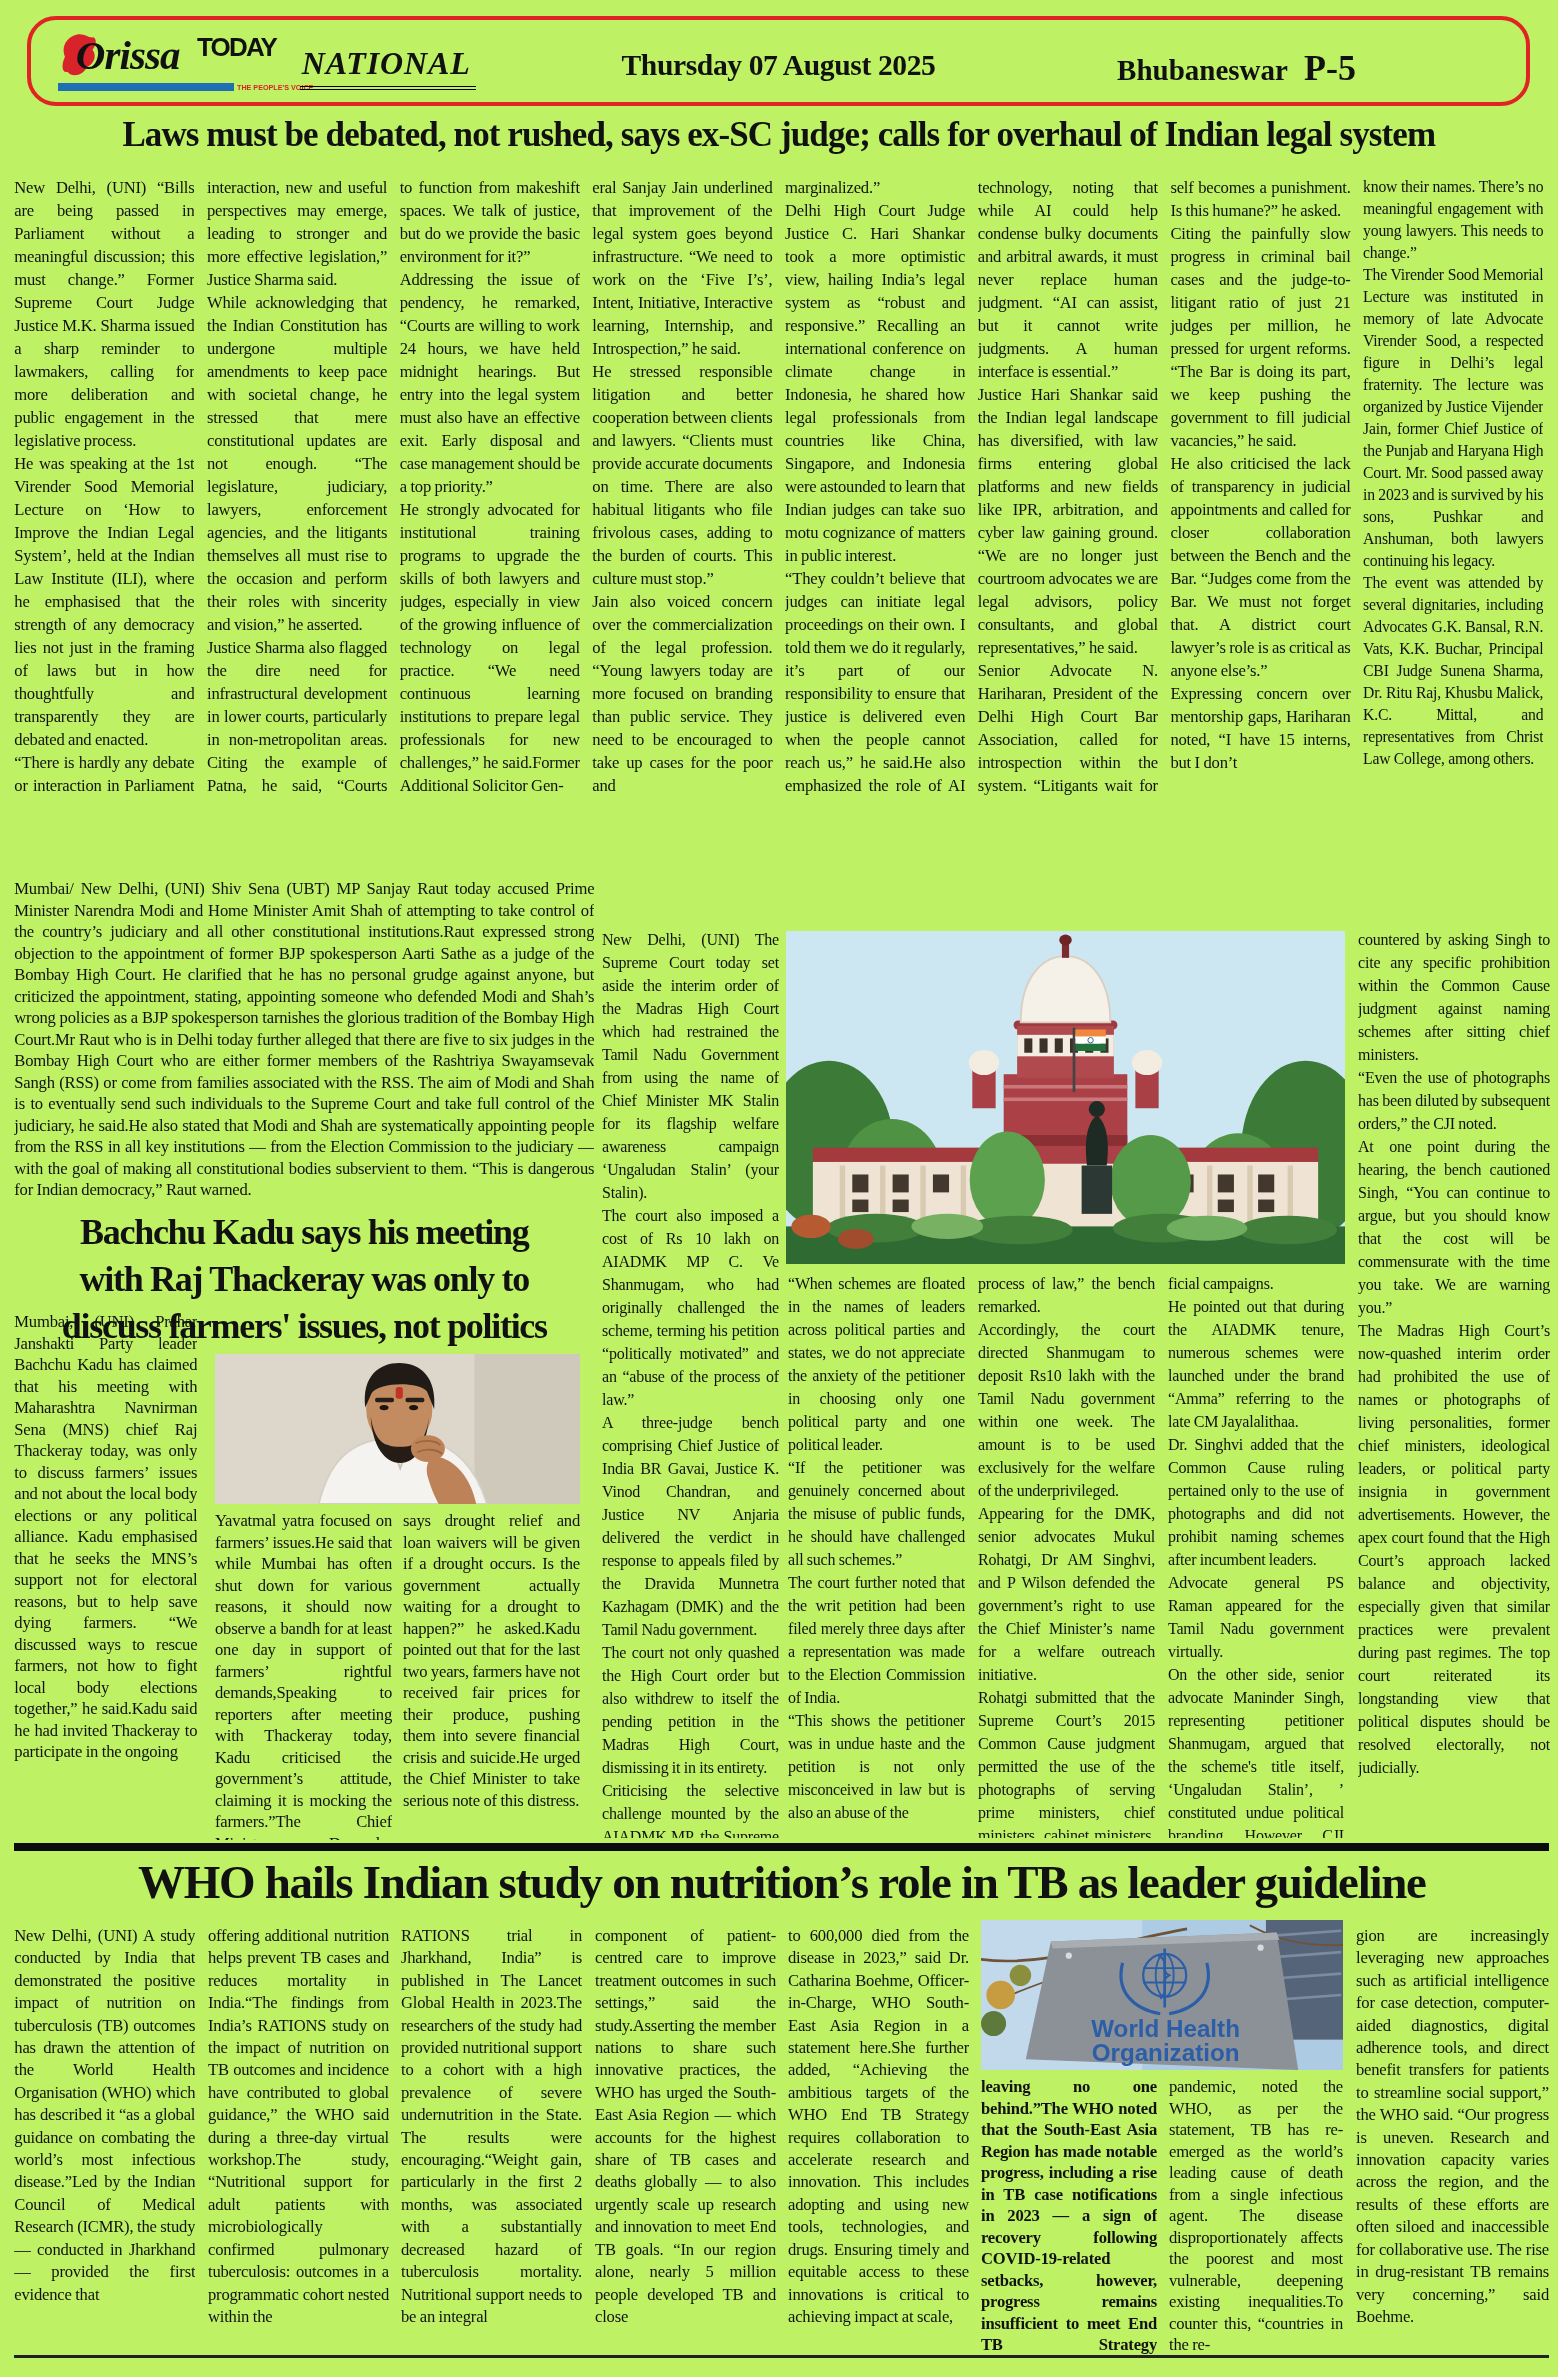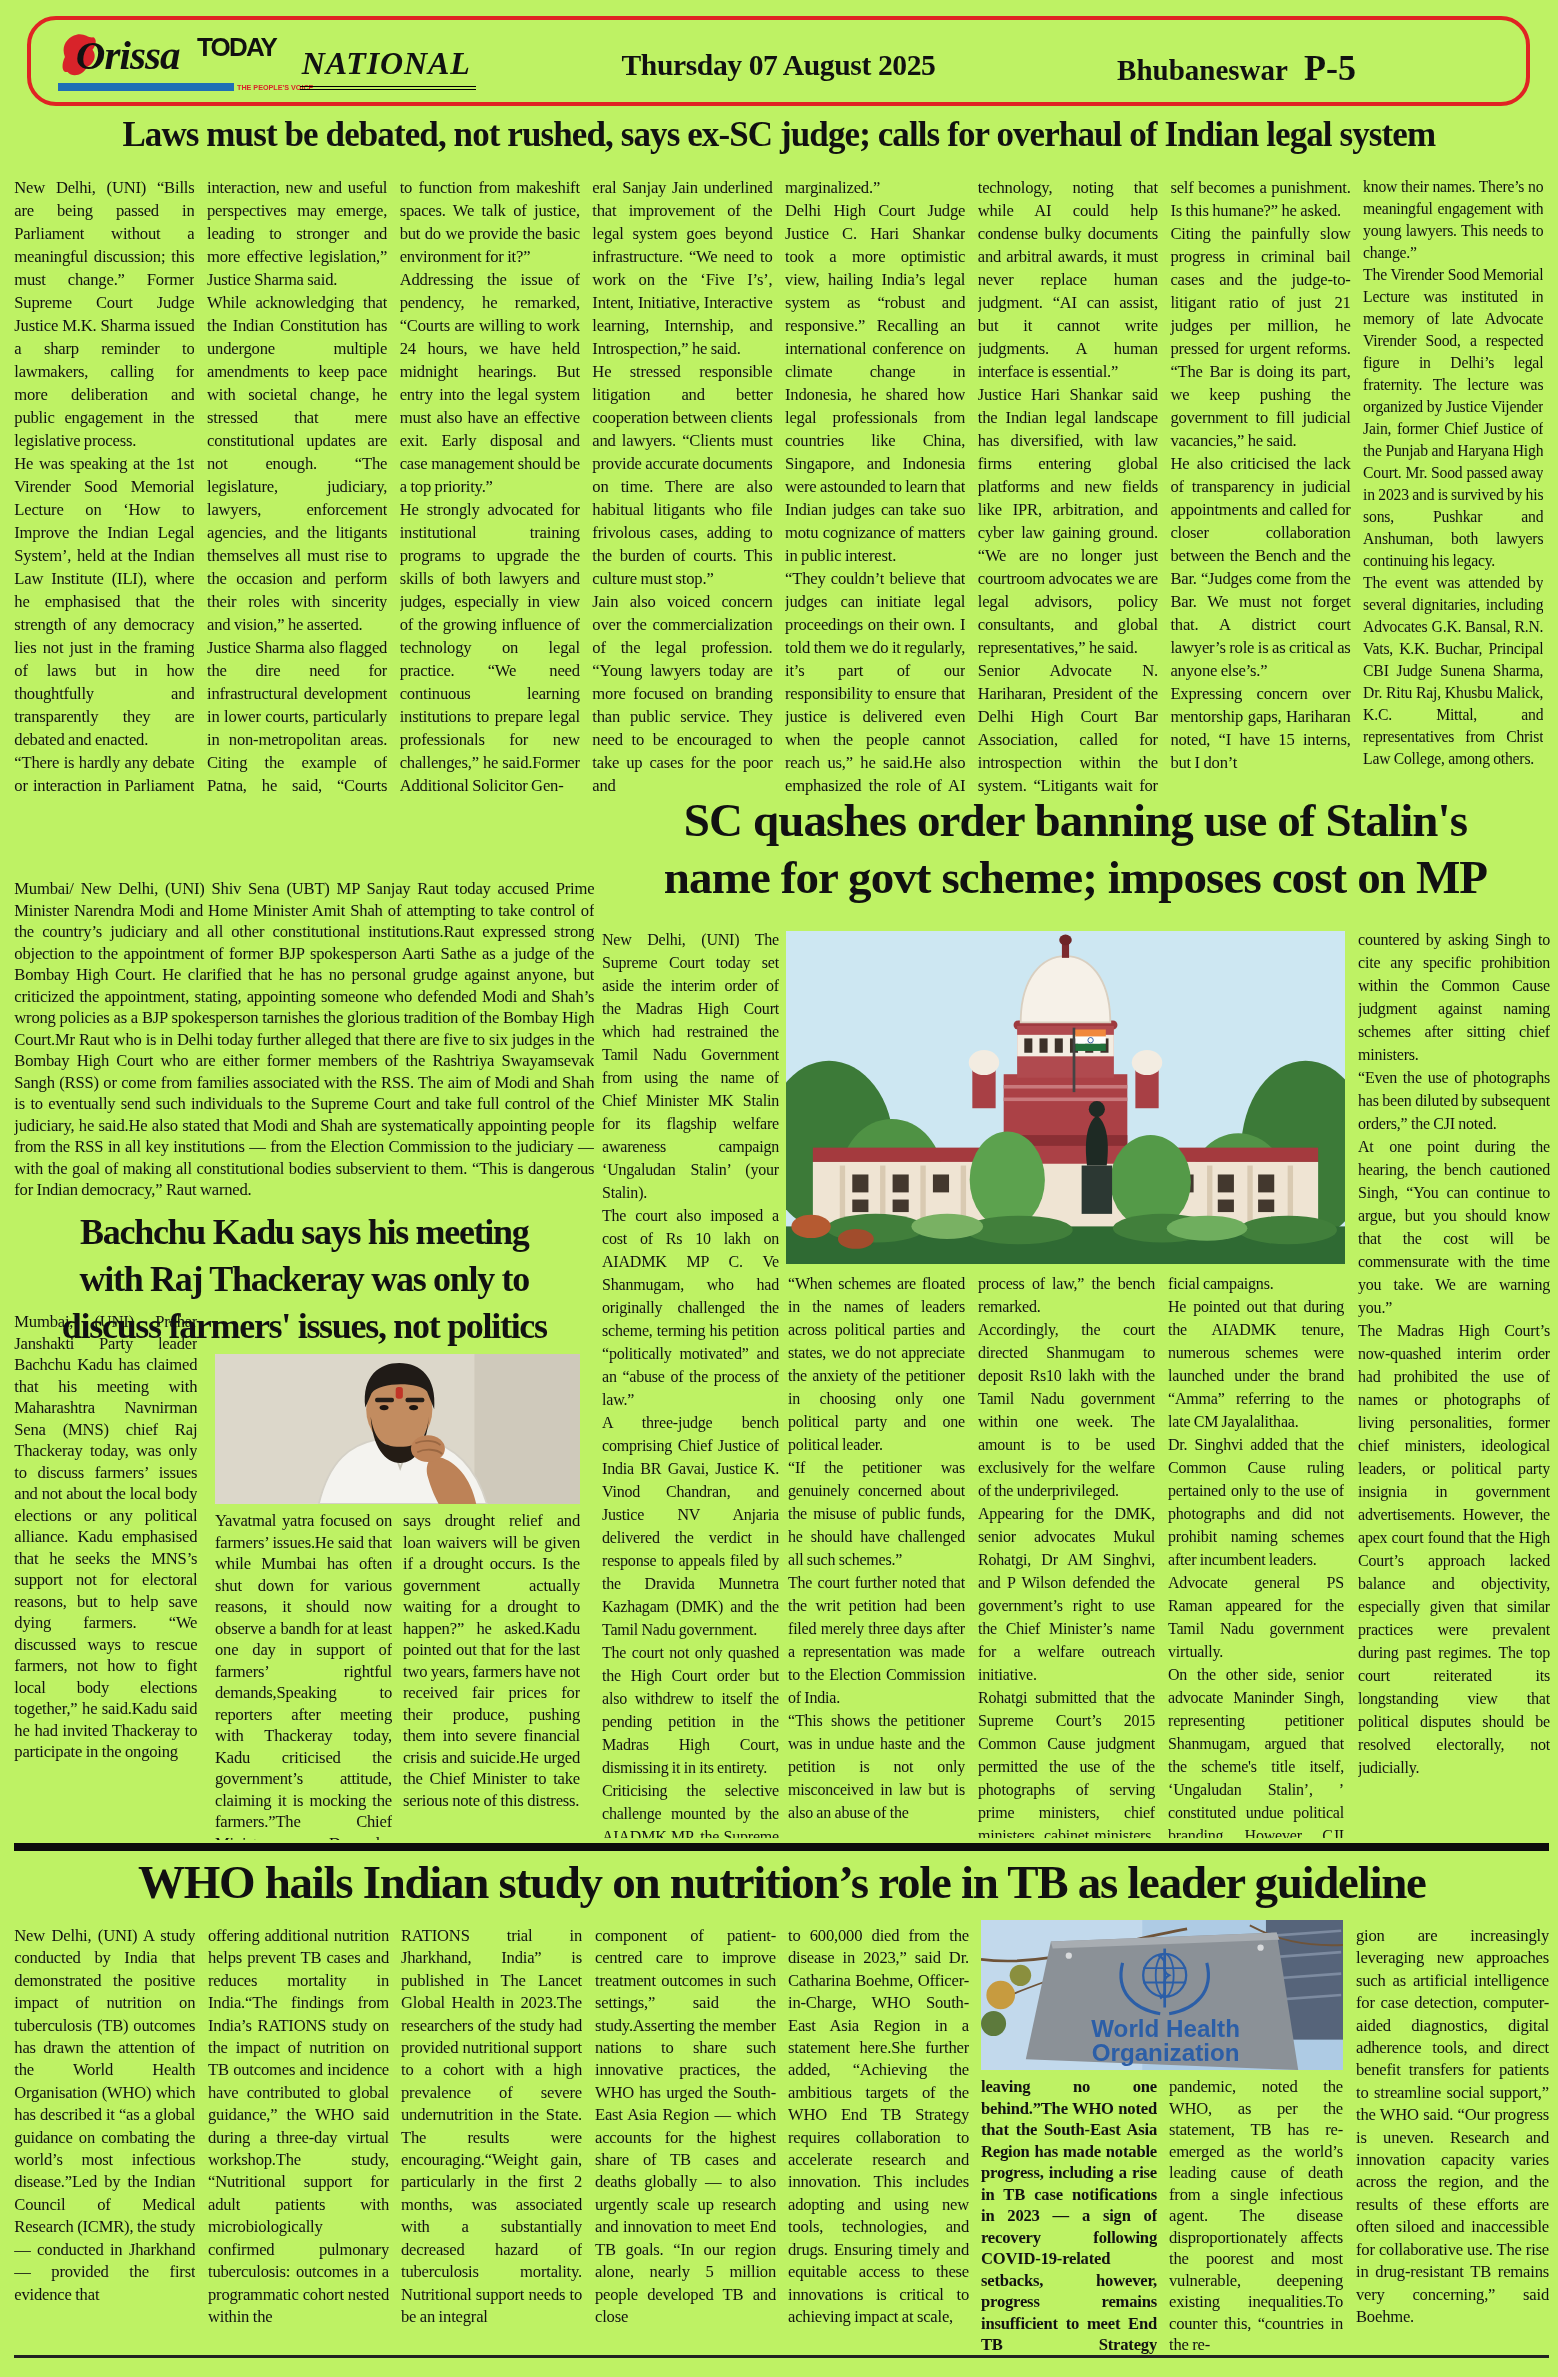--- a/index.html
+++ b/index.html
@@ -149,24 +149,20 @@
     <rect x="202" y="37" width="8" height="13" rx="3" fill="#c03427"></rect>
     <path d="M174,70 C176,104 190,122 207,122 C224,122 237,104 239,70 C237,94 228,104 207,104 C186,104 178,94 174,70 Z" fill="#241c15"></path>
     <path d="M250,168 L292,168 C286,138 268,120 252,116 C240,112 234,124 238,138 C242,152 246,160 250,168 Z" fill="#bd8257"></path>
     <ellipse cx="238" cy="106" rx="19" ry="15" fill="#bd8257"></ellipse>
     <path d="M224,100 C232,96 246,96 252,102 M226,110 C234,106 248,106 254,112" stroke="#9a6742" stroke-width="2" fill="none"></path>
   </svg>
 
   <div class="coltext kadu-col kadu-c2">Yavatmal yatra focused on farmers’ issues.He said that while Mumbai has often shut down for various reasons, it should now observe a bandh for at least one day in support of farmers’ rightful demands,Speaking to reporters after meeting with Thackeray today, Kadu criticised the government’s attitude, claiming it is mocking the farmers.”The Chief Minister Devendra Fadnavis</div>
   <div class="coltext kadu-col kadu-c3">says drought relief and loan waivers will be given if a drought occurs. Is the government actually waiting for a drought to happen?” he asked.Kadu pointed out that for the last two years, farmers have not received fair prices for their produce, pushing them into severe financial crisis and suicide.He urged the Chief Minister to take serious note of this distress.</div>
 
-  <div class="stalin-headline h-center">
-    <div>SC quashes order banning use of Stalin's</div>
-    <div>name for govt scheme; imposes cost on MP</div>
-  </div>
   <div class="coltext stalin-col stalin-c1">New Delhi,  (UNI) The Supreme Court today set aside the interim order of the Madras High Court which had restrained the Tamil Nadu Government from using the name of Chief Minister MK Stalin for its flagship welfare awareness campaign ‘Ungaludan Stalin’ (your Stalin).
 The court also imposed a cost of Rs 10 lakh on AIADMK MP C. Ve Shanmugam, who had originally challenged the scheme, terming his petition “politically motivated” and an “abuse of the process of law.”
 A three-judge bench comprising Chief Justice of India BR Gavai, Justice K. Vinod Chandran, and Justice NV Anjaria delivered the verdict in response to appeals filed by the Dravida Munnetra Kazhagam (DMK) and the Tamil Nadu government.
 The court not only quashed the High Court order but also withdrew to itself the pending petition in the Madras High Court, dismissing it in its entirety.
 Criticising the selective challenge mounted by the AIADMK MP, the Supreme Court observed,</div>
 
   <svg class="stalin-photo" viewBox="0 0 624 372" preserveAspectRatio="none">
     <rect width="624" height="372" fill="#cde7f2"></rect>
     <ellipse cx="48" cy="240" rx="72" ry="95" fill="#3c7a38"></ellipse>
     <ellipse cx="118" cy="278" rx="58" ry="68" fill="#4f9244"></ellipse>

